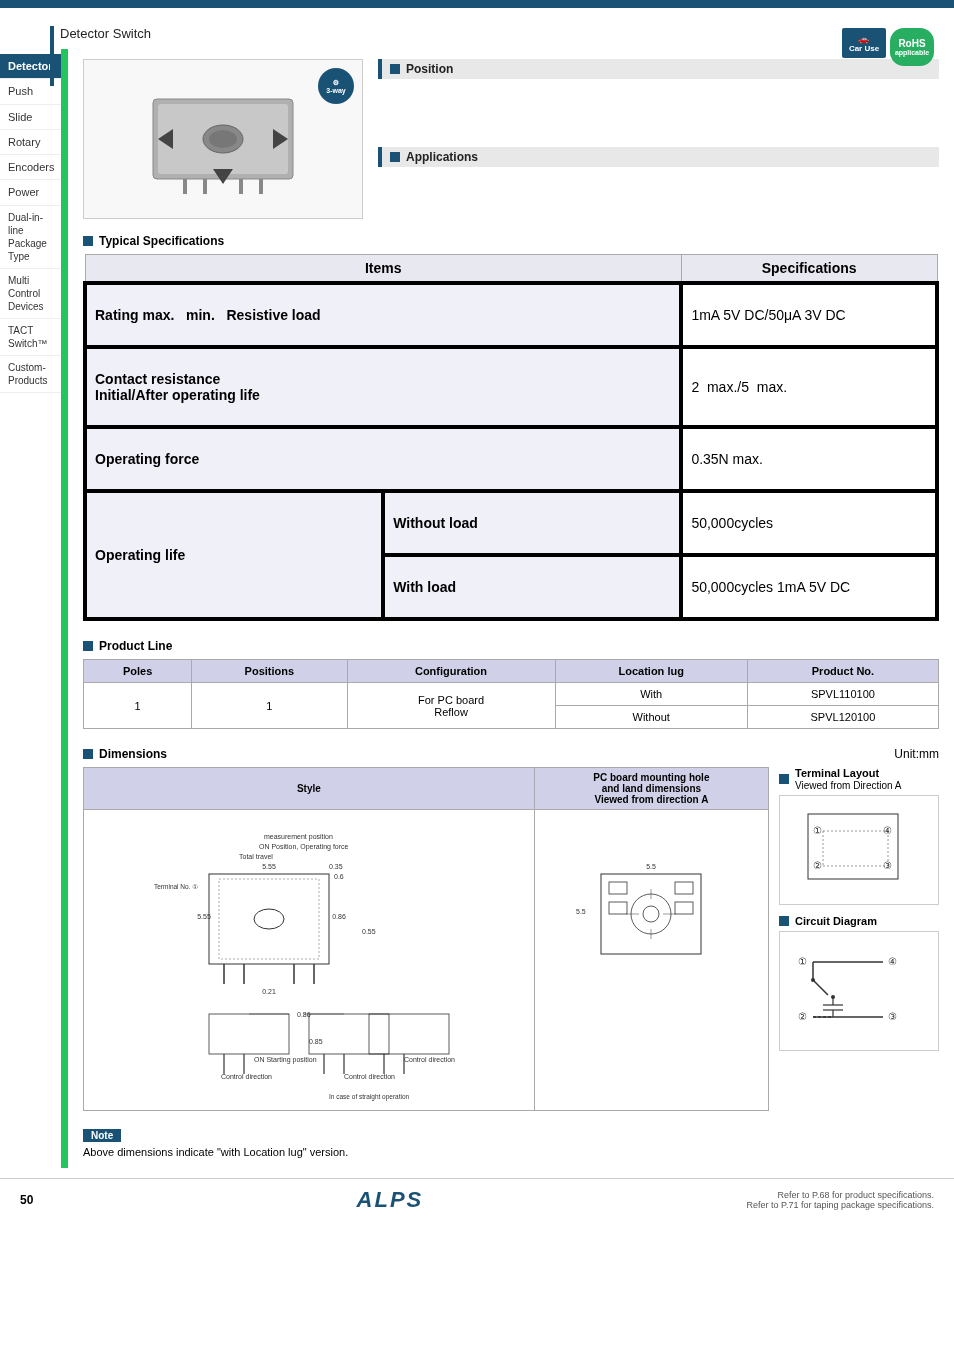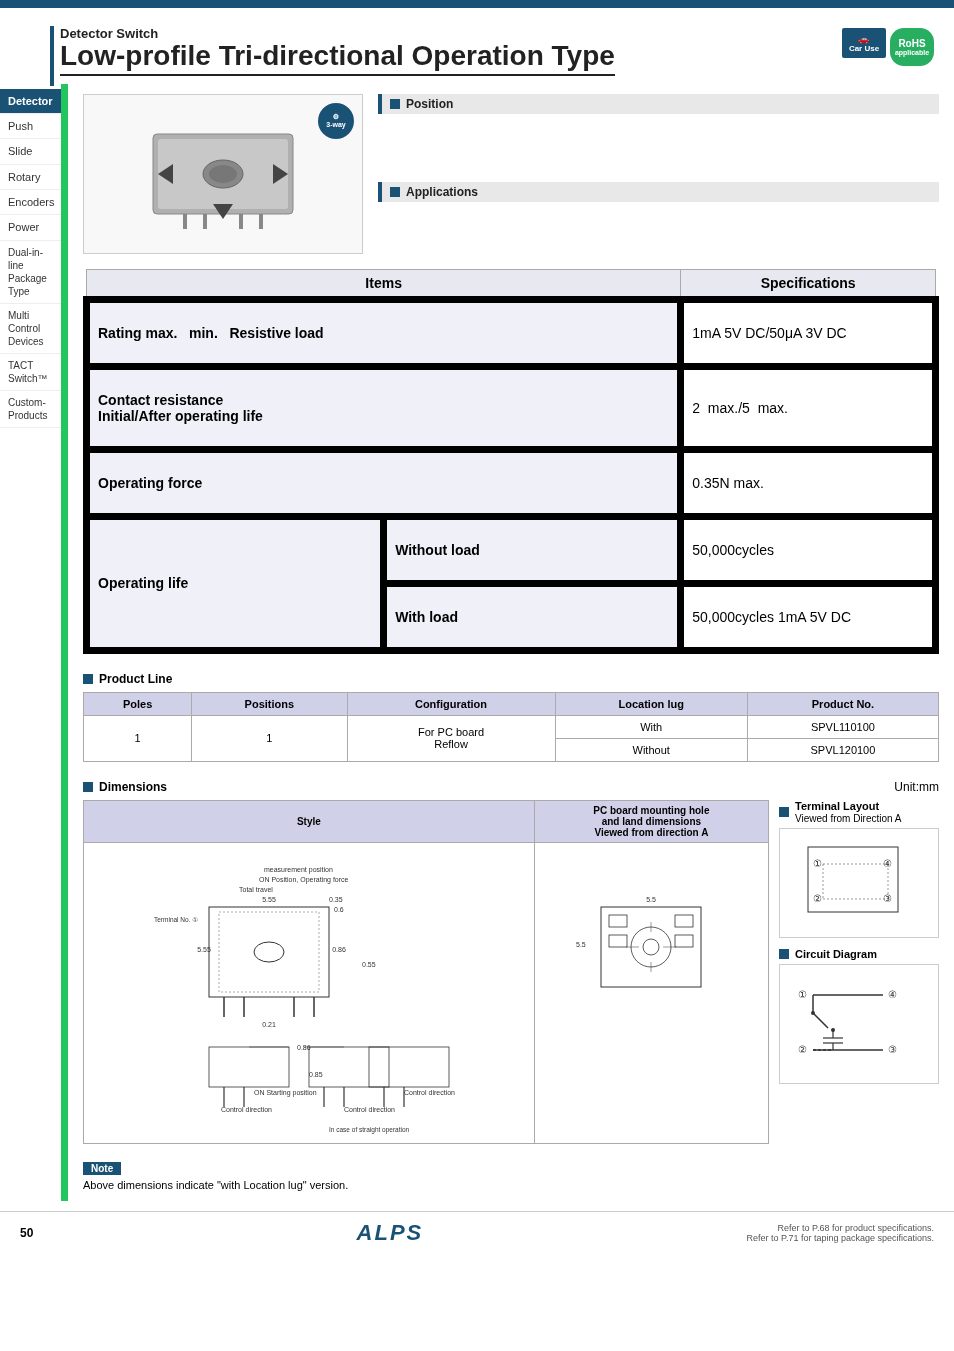--- a/index.html
+++ b/index.html
@@ -20,21 +20,21 @@
       width: 100%;
     }
 
     
     .header {
       padding: 18px 20px 8px 60px;
       position: relative;
     }
     .header-subtitle {
       font-size: 13px;
-      font-weight: bold;
+      font-weight: normal;
       color: #222;
     }
     .header-title {
       font-size: 28px;
       font-weight: bold;
       color: #222;
       line-height: 1.1;
       border-bottom: 2px solid #222;
       display: inline-block;
       padding-bottom: 2px;
@@ -216,21 +216,21 @@
       font-size: 14px;
     }
     table.specs-table th {
       background: #e8e8f0;
       border: 1px solid #aaa;
       padding: 5px 8px;
       text-align: center;
       font-weight: bold;
     }
     table.specs-table td {
-      border: 7px solid #000000;
+      border: 4px solid #000000;
       padding: 22px 8px;
     }
     table.specs-table td.item-col {
       background: #f0f0f8;
       font-weight: bold;
       width: 35%;
     }
     table.specs-table td.spec-col {
       width: 65%;
     }
@@ -348,21 +348,20 @@
     }
   </style>
 </head>
 <body>
 
 <div class="top-bar"></div>
 
 <div class="header">
   <div class="accent-line"></div>
   <div class="header-subtitle">Detector Switch</div>
-  <div class="header-title">Low-profile Tri-directional Operation Type</div>
   <div class="badges">
     <div class="badge-caruse">
       <span style="font-size:9px;">🚗</span>
       <span>Car Use</span>
     </div>
     <div class="badge-rohs">
       <span>RoHS</span>
       <span class="rohs-sub">applicable</span>
     </div>
   </div>
@@ -422,20 +421,24 @@
         <div style="height: 60px;"></div>
 
         <div class="section-header-bar">
           <span class="blue-square"></span>
           <span>Applications</span>
         </div>
       </div>
     </div>
 
     <div class="specs-section">
+      <div class="specs-title">
+        <span class="blue-square"></span>
+        <span>Typical Specifications</span>
+      </div>
       <table class="specs-table">
         <thead>
           <tr>
             <th colspan="2">Items</th>
             <th>Specifications</th>
           </tr>
         </thead>
         <tbody>
           <tr>
             <td colspan="2" class="item-col">Rating  max.&nbsp;&nbsp;&nbsp;min.&nbsp;&nbsp;&nbsp;Resistive load</td>

